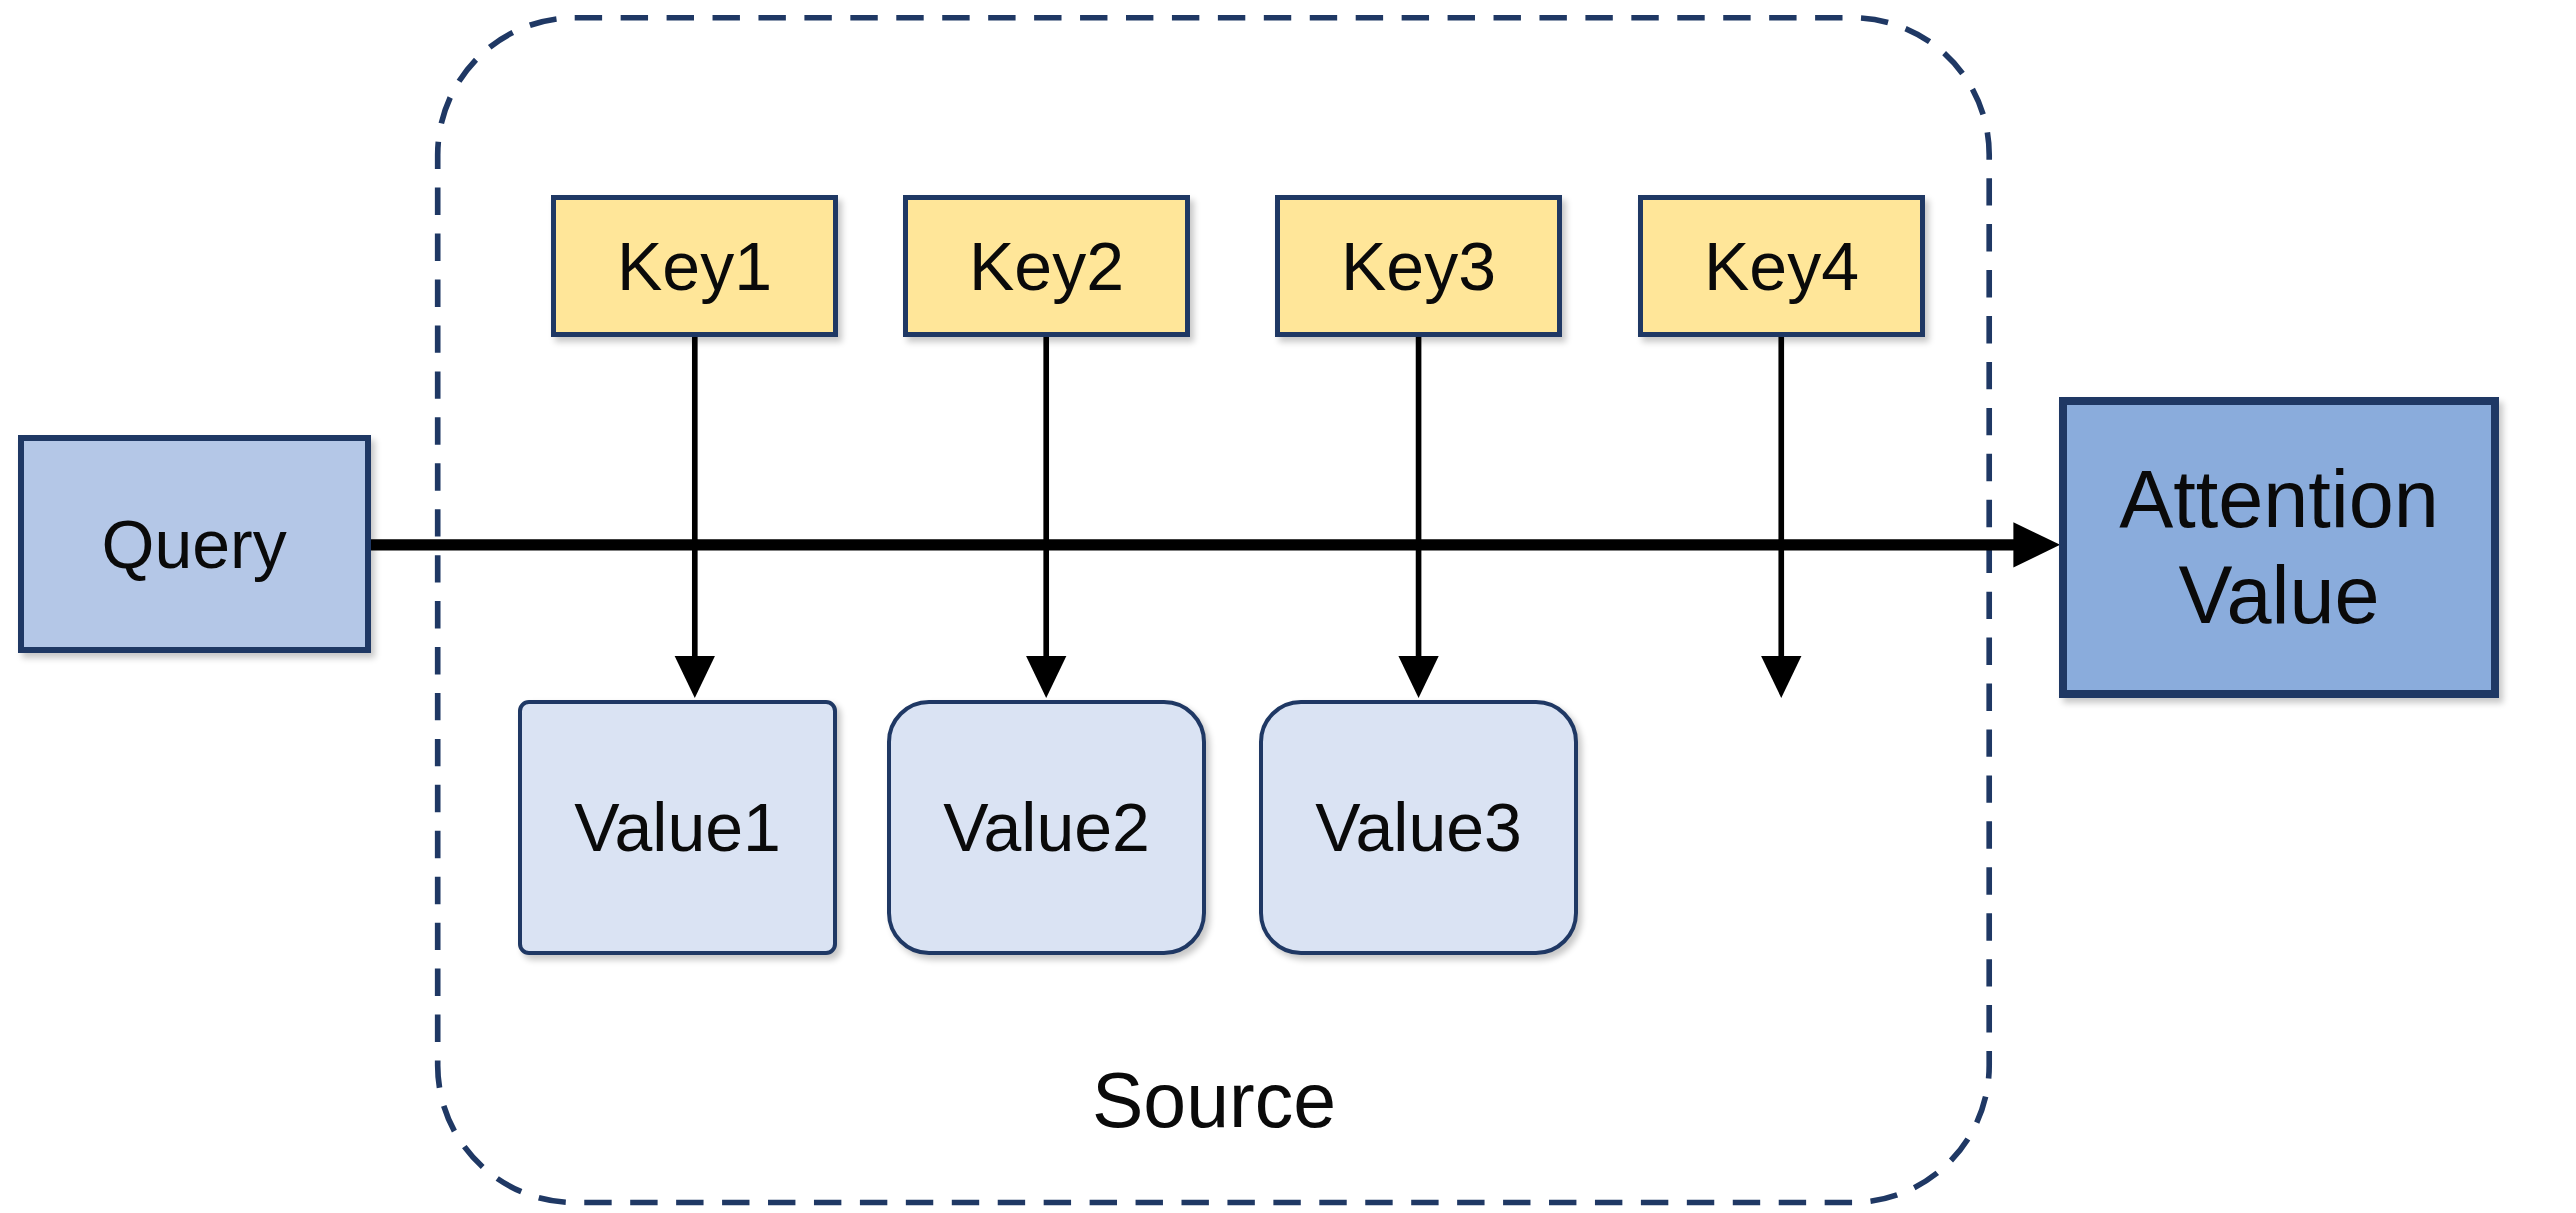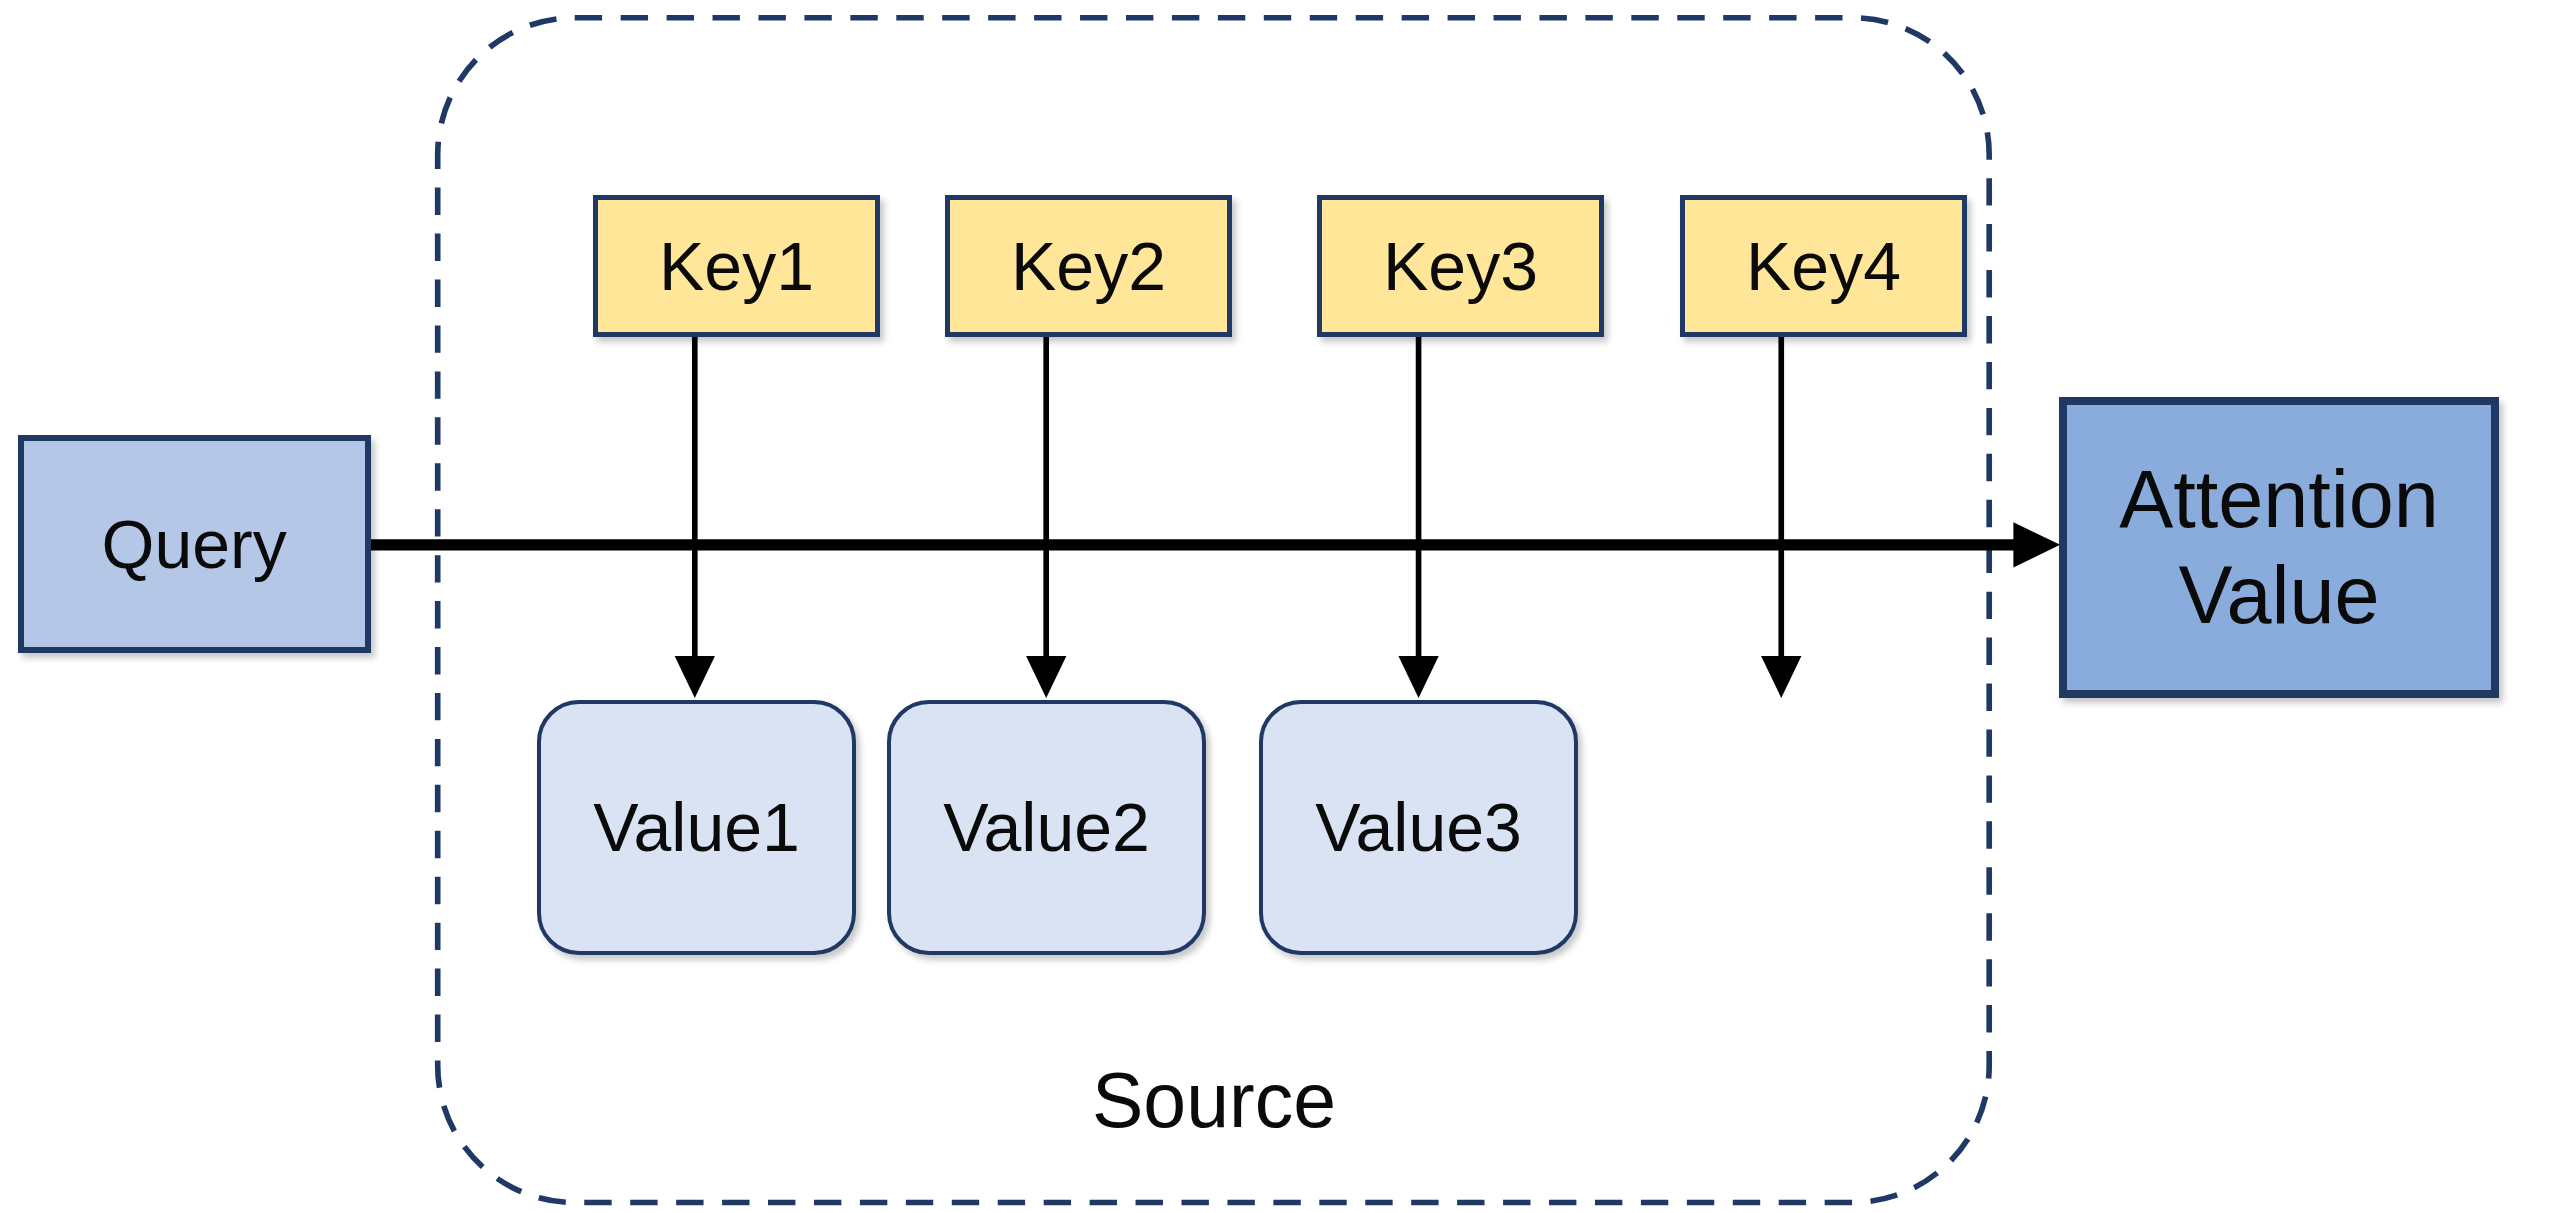--- a/index.html
+++ b/index.html
@@ -58,33 +58,32 @@
     color: var(--text);
   }
   .box.query {
     left: 17.7px; top: 435px; width: 353px; height: 218px;
     border-width: 6.4px;
     background: var(--query-fill);
   }
   .box.key {
     top: 195px; width: 287px; height: 142px;
     background: var(--key-fill);
-    margin-left: 42px;
   }
   .box.key.k1 { left: 551px; }
   .box.key.k2 { left: 903px; }
   .box.key.k3 { left: 1275px; }
   .box.key.k4 { left: 1638px; }
   .box.value {
     top: 700px; width: 319px; height: 255px;
     background: var(--value-fill);
     border-width: 4.8px;
     border-radius: 42px;
   }
-  .box.value.v1 { left: 537px; }
+  .box.value.v1 { left: 518px; border-radius: 11px; }
   .box.value.v2 { left: 887px; }
   .box.value.v3 { left: 1259px; }
   .box.value.v4 { left: 1622px; }
   .box.attention {
     left: 2059px; top: 397px; width: 440px; height: 301px;
     background: var(--attention-fill);
     border-width: 8.9px;
     font-size: 81px;
     line-height: 1.18;
   }

